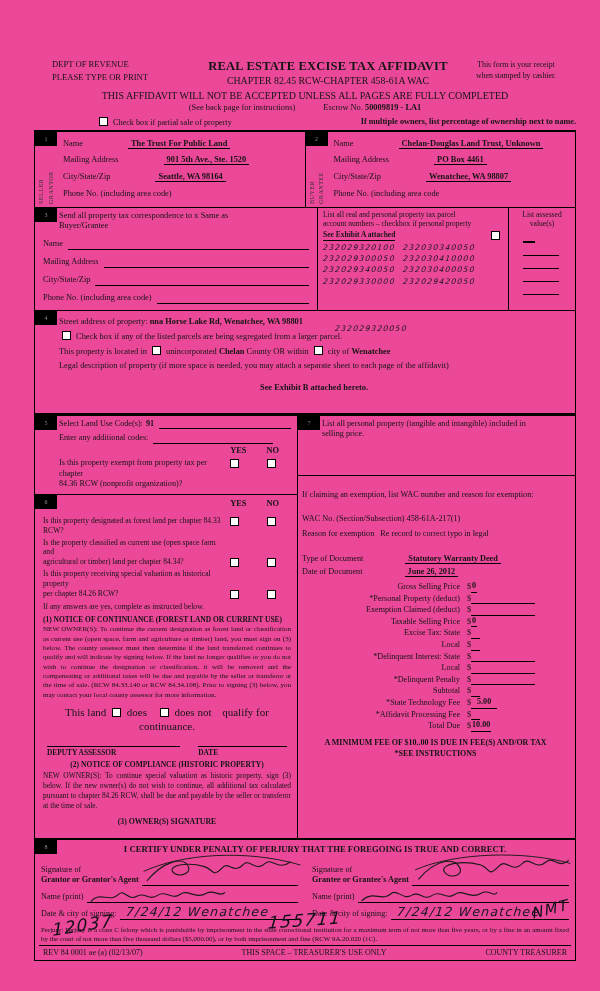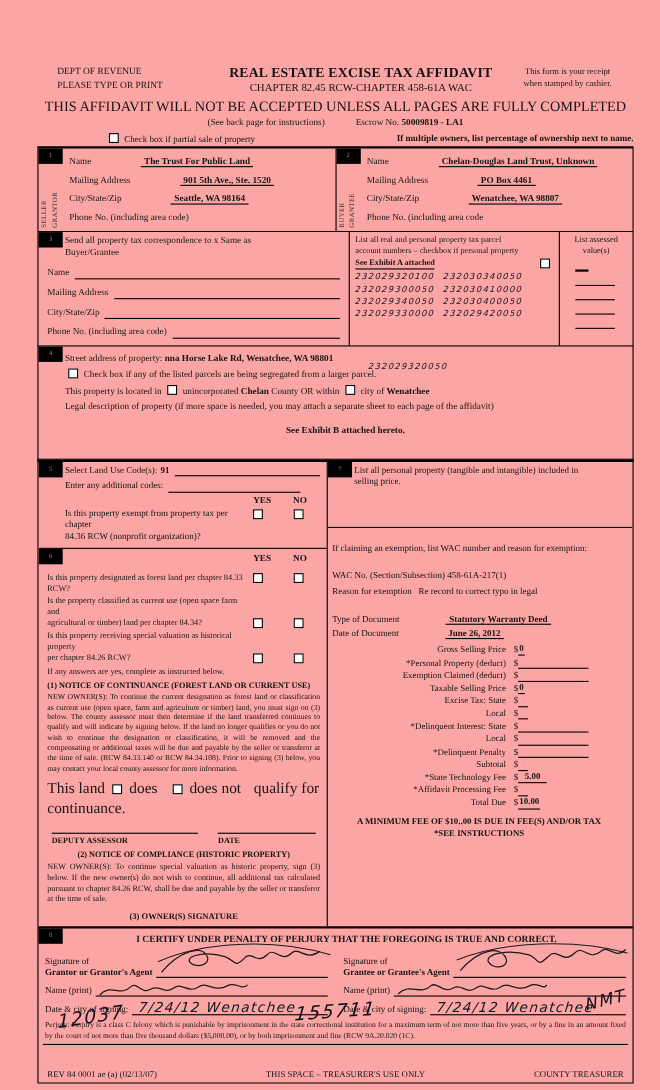--- a/index.html
+++ b/index.html
@@ -1,32 +1,32 @@
 <!DOCTYPE html>
 <html><head>
 <meta charset="utf-8">
 <style>
   html,body{margin:0;padding:0;background:#ffffff;}
-  .page{position:relative;width:600px;height:991px;background:#fca5a5;overflow:hidden;
+  .page{position:relative;width:600px;height:991px;background:#ec4899;overflow:hidden;
         font-family:"Liberation Serif",serif;color:#141414;}
   .form{position:absolute;left:34px;top:58px;width:542px;font-size:8px;line-height:1.3;}
   .b{font-weight:bold}.c{text-align:center}
   .cb{display:inline-block;width:7px;height:7px;border:1.2px solid #000;vertical-align:-1px;margin:0 3px;background:#fdfdfb;}
   .numbox{position:absolute;top:0;left:0;width:22px;height:14px;background:#000;color:#8a8a8a;
           font-size:6px;text-align:center;line-height:14px;}
   .hw{font-family:"DejaVu Sans",sans-serif;font-style:italic;letter-spacing:1.2px;color:#15151f;
       transform:skewX(-6deg);display:inline-block;}
   
   .hdr{display:flex;align-items:flex-start;}
   .hdr-left{width:148px;font-size:8.6px;line-height:1.55;padding-left:18px;}
   .hdr-center{flex:1;text-align:center;}
   .title{font-size:12.5px;font-weight:bold;letter-spacing:.2px;}
   .chapter{font-size:9.8px;margin-top:1px;}
   .hdr-right{width:120px;font-size:7.8px;text-align:center;padding-top:2px;line-height:1.4;}
-  .notice{text-align:center;font-size:13px;margin-top:1px;}
+  .notice{text-align:center;font-size:10px;margin-top:1px;}
   .escrow-row{text-align:center;font-size:8.4px;margin-top:1px;}
   .escrow-row .inst{margin-right:26px;}
   .partial-row{display:flex;justify-content:space-between;font-size:8.2px;margin:3px 0 1px 62px;}
   
   .sb{display:flex;border:1.6px solid #000;border-top:2.2px solid #000;}
   .sb-half{flex:1;display:flex;position:relative;padding:2px 4px 3px 0;min-height:70px;}
   .sb-half + .sb-half{border-left:1.6px solid #000;}
   .vwrap{width:22px;flex:none;display:flex;justify-content:center;gap:1px;padding-top:16px;}
   .vtext{writing-mode:vertical-rl;transform:rotate(180deg);font-size:6.2px;letter-spacing:.4px;color:#333;}
   .fields{flex:1;padding:2px 4px 0 6px;font-size:8.4px;line-height:2.0;}
@@ -60,21 +60,21 @@
   .s5{position:relative;border-bottom:1.6px solid #000;padding:3px 6px 4px 24px;font-size:8.2px;}
   .coderow{display:flex;align-items:flex-end;}
   .yn{display:flex;justify-content:flex-end;gap:20px;font-weight:bold;font-size:8.4px;padding-right:12px;margin-top:2px;}
   .qrow{display:flex;margin-top:1px;}
   .qtext{flex:1;}
   .qboxes{width:52px;flex:none;display:flex;justify-content:space-between;padding:1px 12px 0 6px;}
   .s6{position:relative;padding:2px 6px 4px 8px;font-size:7.6px;flex:1;}
   .s6 .yn{margin-top:0;}
   .ntitle{text-align:center;font-weight:bold;font-size:7.5px;margin-top:3px;}
   .nbody{font-size:7.05px;line-height:1.33;text-align:justify;margin-top:1px;}
-  .qualify{margin-top:5px;font-size:14px;}
+  .qualify{margin-top:5px;font-size:11px;text-align:center;}
   .dep{display:flex;gap:18px;margin-top:12px;padding:0 4px;}
   .dep .cell{flex:1.5;text-align:left;}
   .dep .cell.date{flex:1;}
   .topline{border-top:1px solid #000;padding-top:1px;font-weight:bold;font-size:7.4px;}
   .ownsig{text-align:center;font-weight:bold;font-size:7.8px;margin-top:6px;}
   .printline{margin:14px 6px 0 6px;}
   
   .s7{position:relative;border-bottom:1.6px solid #000;padding:3px 6px 16px 24px;font-size:8.2px;min-height:40px;}
   .exempt{padding:2px 6px 0 4px;font-size:8.2px;}
   .exempt .intro{margin-top:12px;}
@@ -94,21 +94,21 @@
   .s8{position:relative;border:1.6px solid #000;border-top:2.2px solid #000;padding:2px 4px 2px 4px;}
   .certify{text-align:center;font-weight:bold;font-size:8.7px;padding:2px 0 4px 20px;}
   .siggrid{display:flex;gap:14px;padding:0 2px;}
   .sighalf{flex:1;font-size:8.2px;}
   .sigrow{display:flex;align-items:flex-end;margin-top:6px;}
   .sigrow .slab{flex:none;line-height:1.25;}
   .sigwrap{position:relative;flex:1;border-bottom:1px solid #000;height:10px;margin-left:3px;}
   .sigwrap svg{position:absolute;left:0;bottom:-5px;overflow:visible;}
   .dhw{position:absolute;left:6px;bottom:-2px;font-size:12.5px;white-space:nowrap;}
   .perjury{font-size:6.9px;line-height:1.32;text-align:justify;border-bottom:1px solid #000;padding:2px 2px 2px 2px;margin-top:3px;}
-  .footrow{display:flex;justify-content:space-between;font-size:8px;padding:2px 4px 0 4px;margin-top:20px;}
+  .footrow{display:flex;justify-content:space-between;font-size:8px;padding:2px 4px 0 4px;}
   
   .stamp{position:absolute;font-family:"DejaVu Sans",sans-serif;font-style:italic;color:#101018;letter-spacing:1.5px;}
   .stamp.s-left{left:52px;top:915px;font-size:17px;transform:rotate(-9deg) skewX(-8deg);}
   .stamp.s-center{left:268px;top:910px;font-size:17px;transform:rotate(-4deg) skewX(-10deg);}
   .stamp.s-right{right:30px;top:900px;font-size:15px;transform:rotate(-14deg) skewX(-6deg);}
 </style>
 </head>
 <body>
 
 <div class="page">

